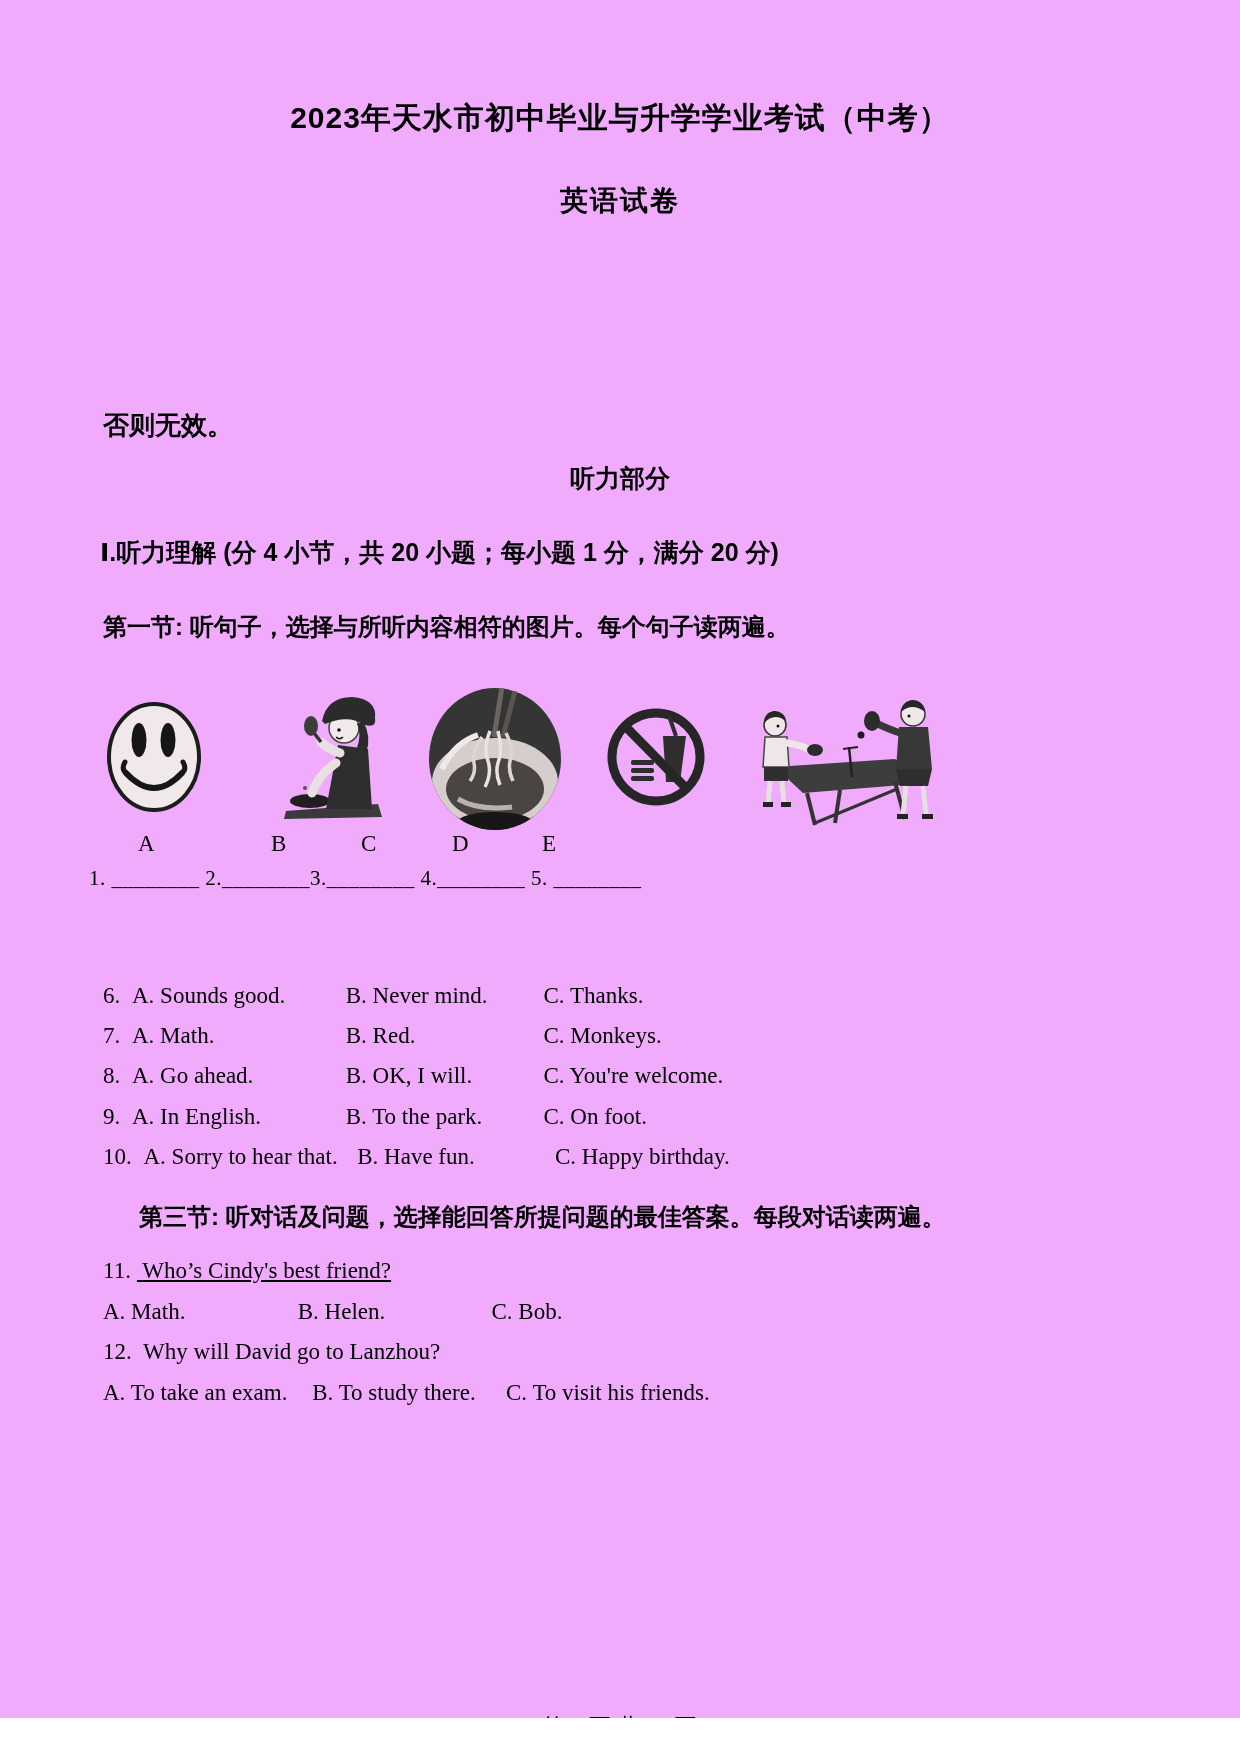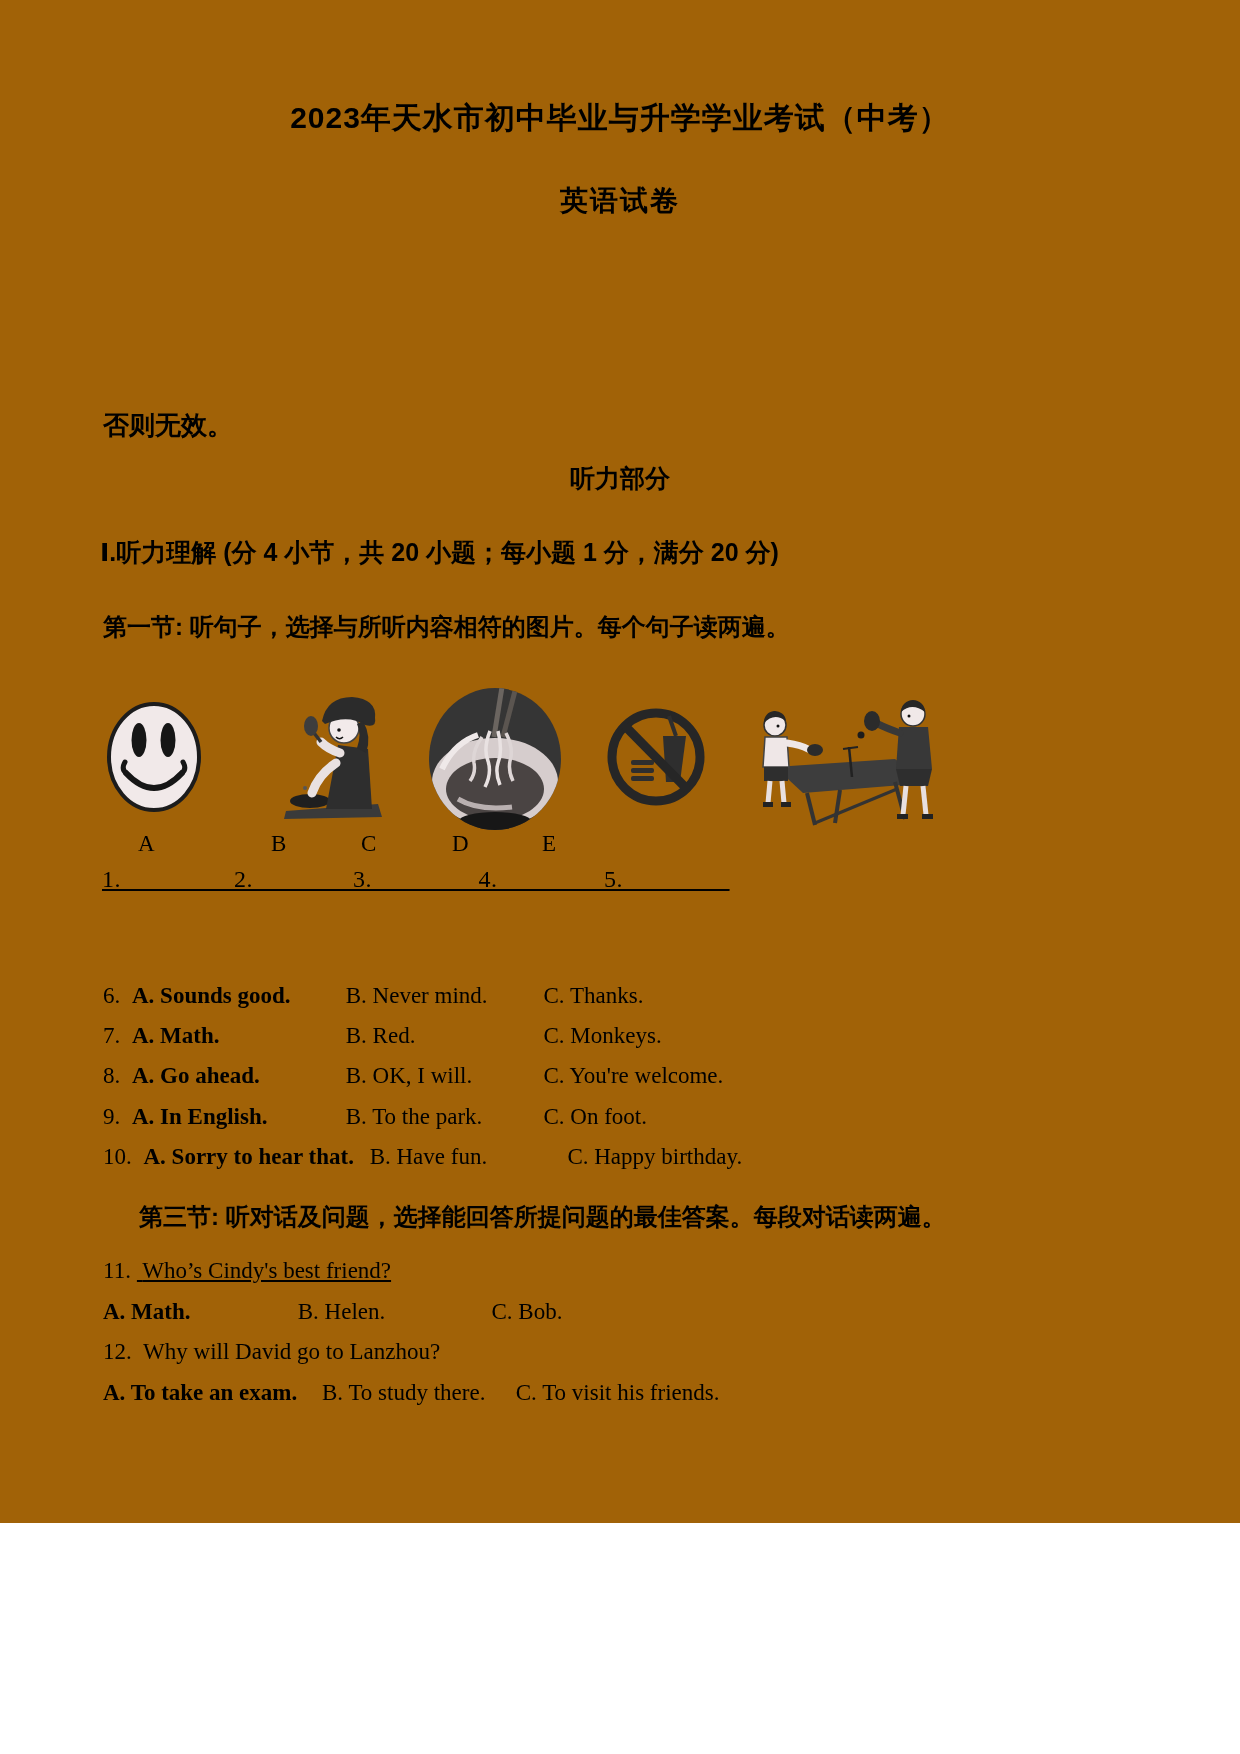--- a/index.html
+++ b/index.html
@@ -1,19 +1,19 @@
 <!DOCTYPE html>
 <html><head>
 <meta charset="utf-8">
 <style>
   html,body { margin:0; padding:0; background:#ffffff; }
   .page {
     position:relative;
-    width:1240px; height:1523px;
-    background:#a16207;
+    width:1240px; height:1718px;
+    background:#f0abfc;
     color:#000;
     font-family:"Liberation Serif","DejaVu Serif",serif;
     overflow:hidden;
   }
   .abs { position:absolute; }
   .center { left:0; right:0; text-align:center; }
   .cnbold {
     font-family:"Liberation Sans","DejaVu Sans",sans-serif;
     font-weight:700;
   }
@@ -25,29 +25,29 @@
   .sec1hdr { top:536px; left:100px; font-size:25px; }
   .inst1 { top:611px; left:103px; font-size:24px; }
   .inst2 { top:922px; left:103px; font-size:24px; }
   .inst3 { top:1201px; left:103px; font-size:24px;margin-left:36px; }
   .pics { top:685px; left:0; width:1240px; height:150px; }
   .pic { position:absolute; }
   .piclabels { top:831px; left:0; width:1240px; height:30px; font-size:23px; }
   .piclabel { position:absolute; top:0; }
   .lblA { left:138px; } .lblB { left:271px; } .lblC { left:361px; }
   .lblD { left:452px; } .lblE { left:542px; }
-  .blanks { top:866px; left:102px; font-size:24px; letter-spacing:.5px;text-decoration:underline; }
+  .blanks { top:866px; left:89px; font-size:21px; letter-spacing:.5px; }
   .qrow { font-size:23px; white-space:nowrap; left:103px; }
   .q6  { top:983px; }  .q7  { top:1023px; } .q8  { top:1063px; }
   .q9  { top:1104px; } .q10 { top:1144px; }
   .q11 { top:1258px;text-decoration:underline; } .q11o { top:1299px; }
   .q12 { top:1339px; } .q12o { top:1380px; }
   .qnum { display:inline-block; margin-right:6px; }
   .opt { display:inline-block; margin-right:10px; }
-  .opt-a { min-width:198px;font-weight:bold; }
+  .opt-a { min-width:198px; }
   .opt-b { min-width:182px; }
   .p3 .opt-a { min-width:170px; }
   .p3 .opt-b { min-width:178px;margin-left:9px; }
   .footer { top:1712px; font-size:21px; letter-spacing:1px; }
 </style>
 </head>
 <body>
 
 <div class="page">
 

